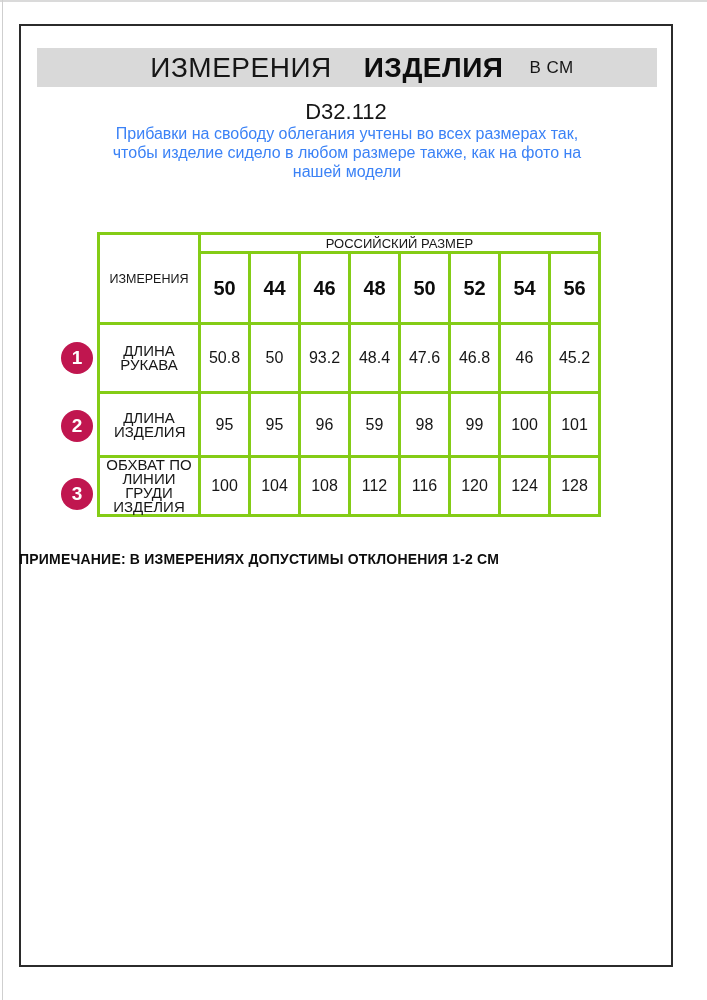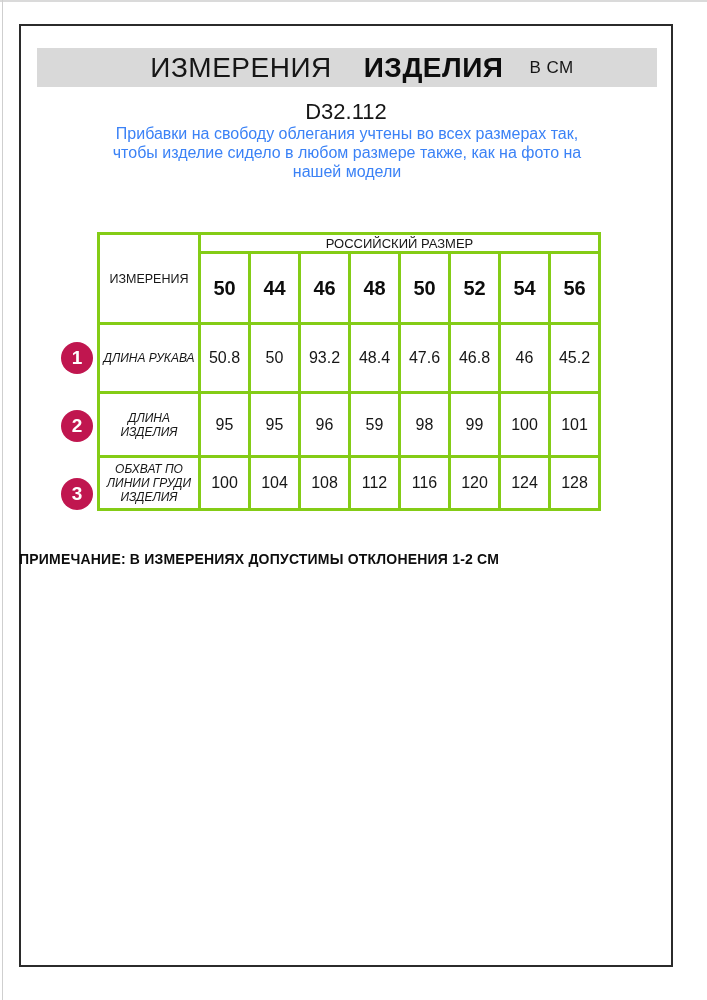--- a/index.html
+++ b/index.html
@@ -60,21 +60,21 @@
   col.c-size  { width: 50px; }
   tr.r-group  { height: 19px; }
   tr.r-sizes  { height: 71px; }
   tr.r-data1  { height: 69px; }
   tr.r-data2  { height: 64px; }
   tr.r-data3  { height: 53px; }
   td.cell-corner { font-size: 12.5px; color: #161616; }
   td.cell-group  { font-size: 13px; color: #161616; }
   td.cell-size   { font-size: 20px; font-weight: 700; color: #0d0d0d; }
   td.cell-value  { font-size: 16px; color: #161616; }
-  td.cell-rowlabel { font-size: 12px; line-height: 14px; color: #161616; font-style: italic; }
+  td.cell-rowlabel { font-size: 15px; line-height: 14px; color: #161616; }
   td.cell-rowlabel span { display: inline-block; }
   .lbl-w2 { max-width: 70px; }
   .lbl-w3 { max-width: 95px; }
 
   
   .num-circle {
     position: absolute; left: 61px;
     width: 32px; height: 32px; border-radius: 50%;
     background: #c0164f;
     color: #ffffff; font-size: 19px; font-weight: 700;

